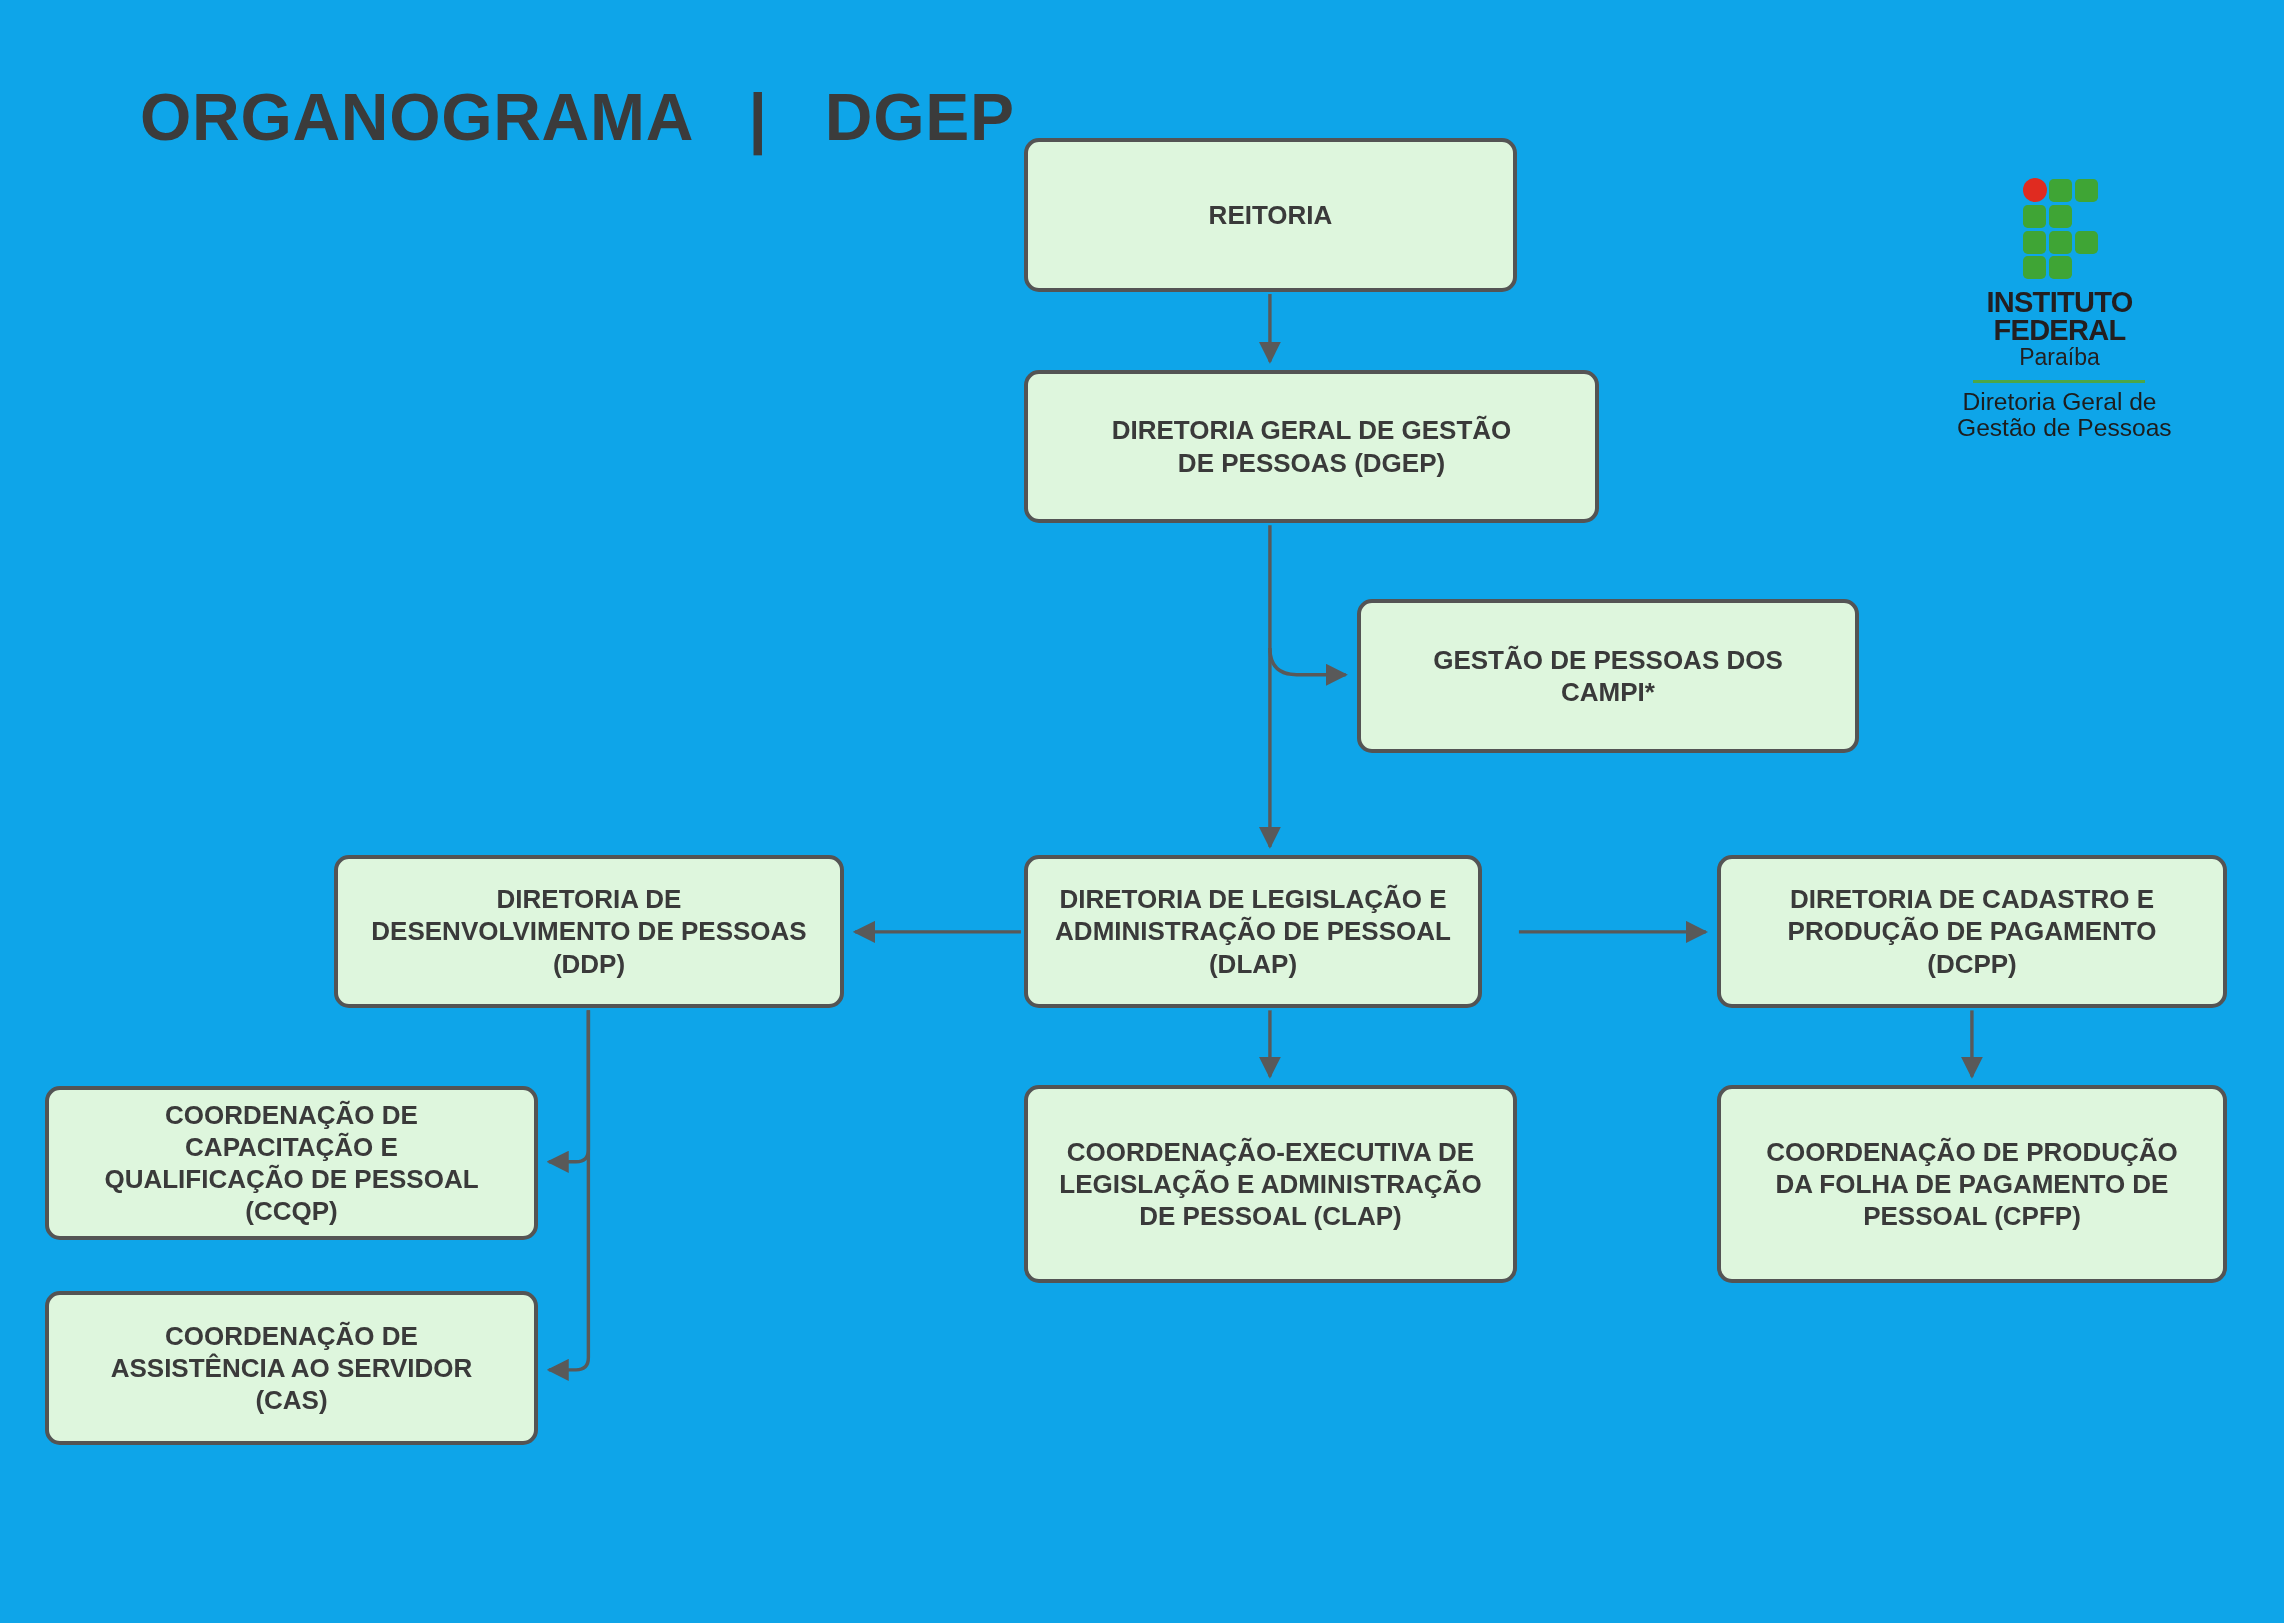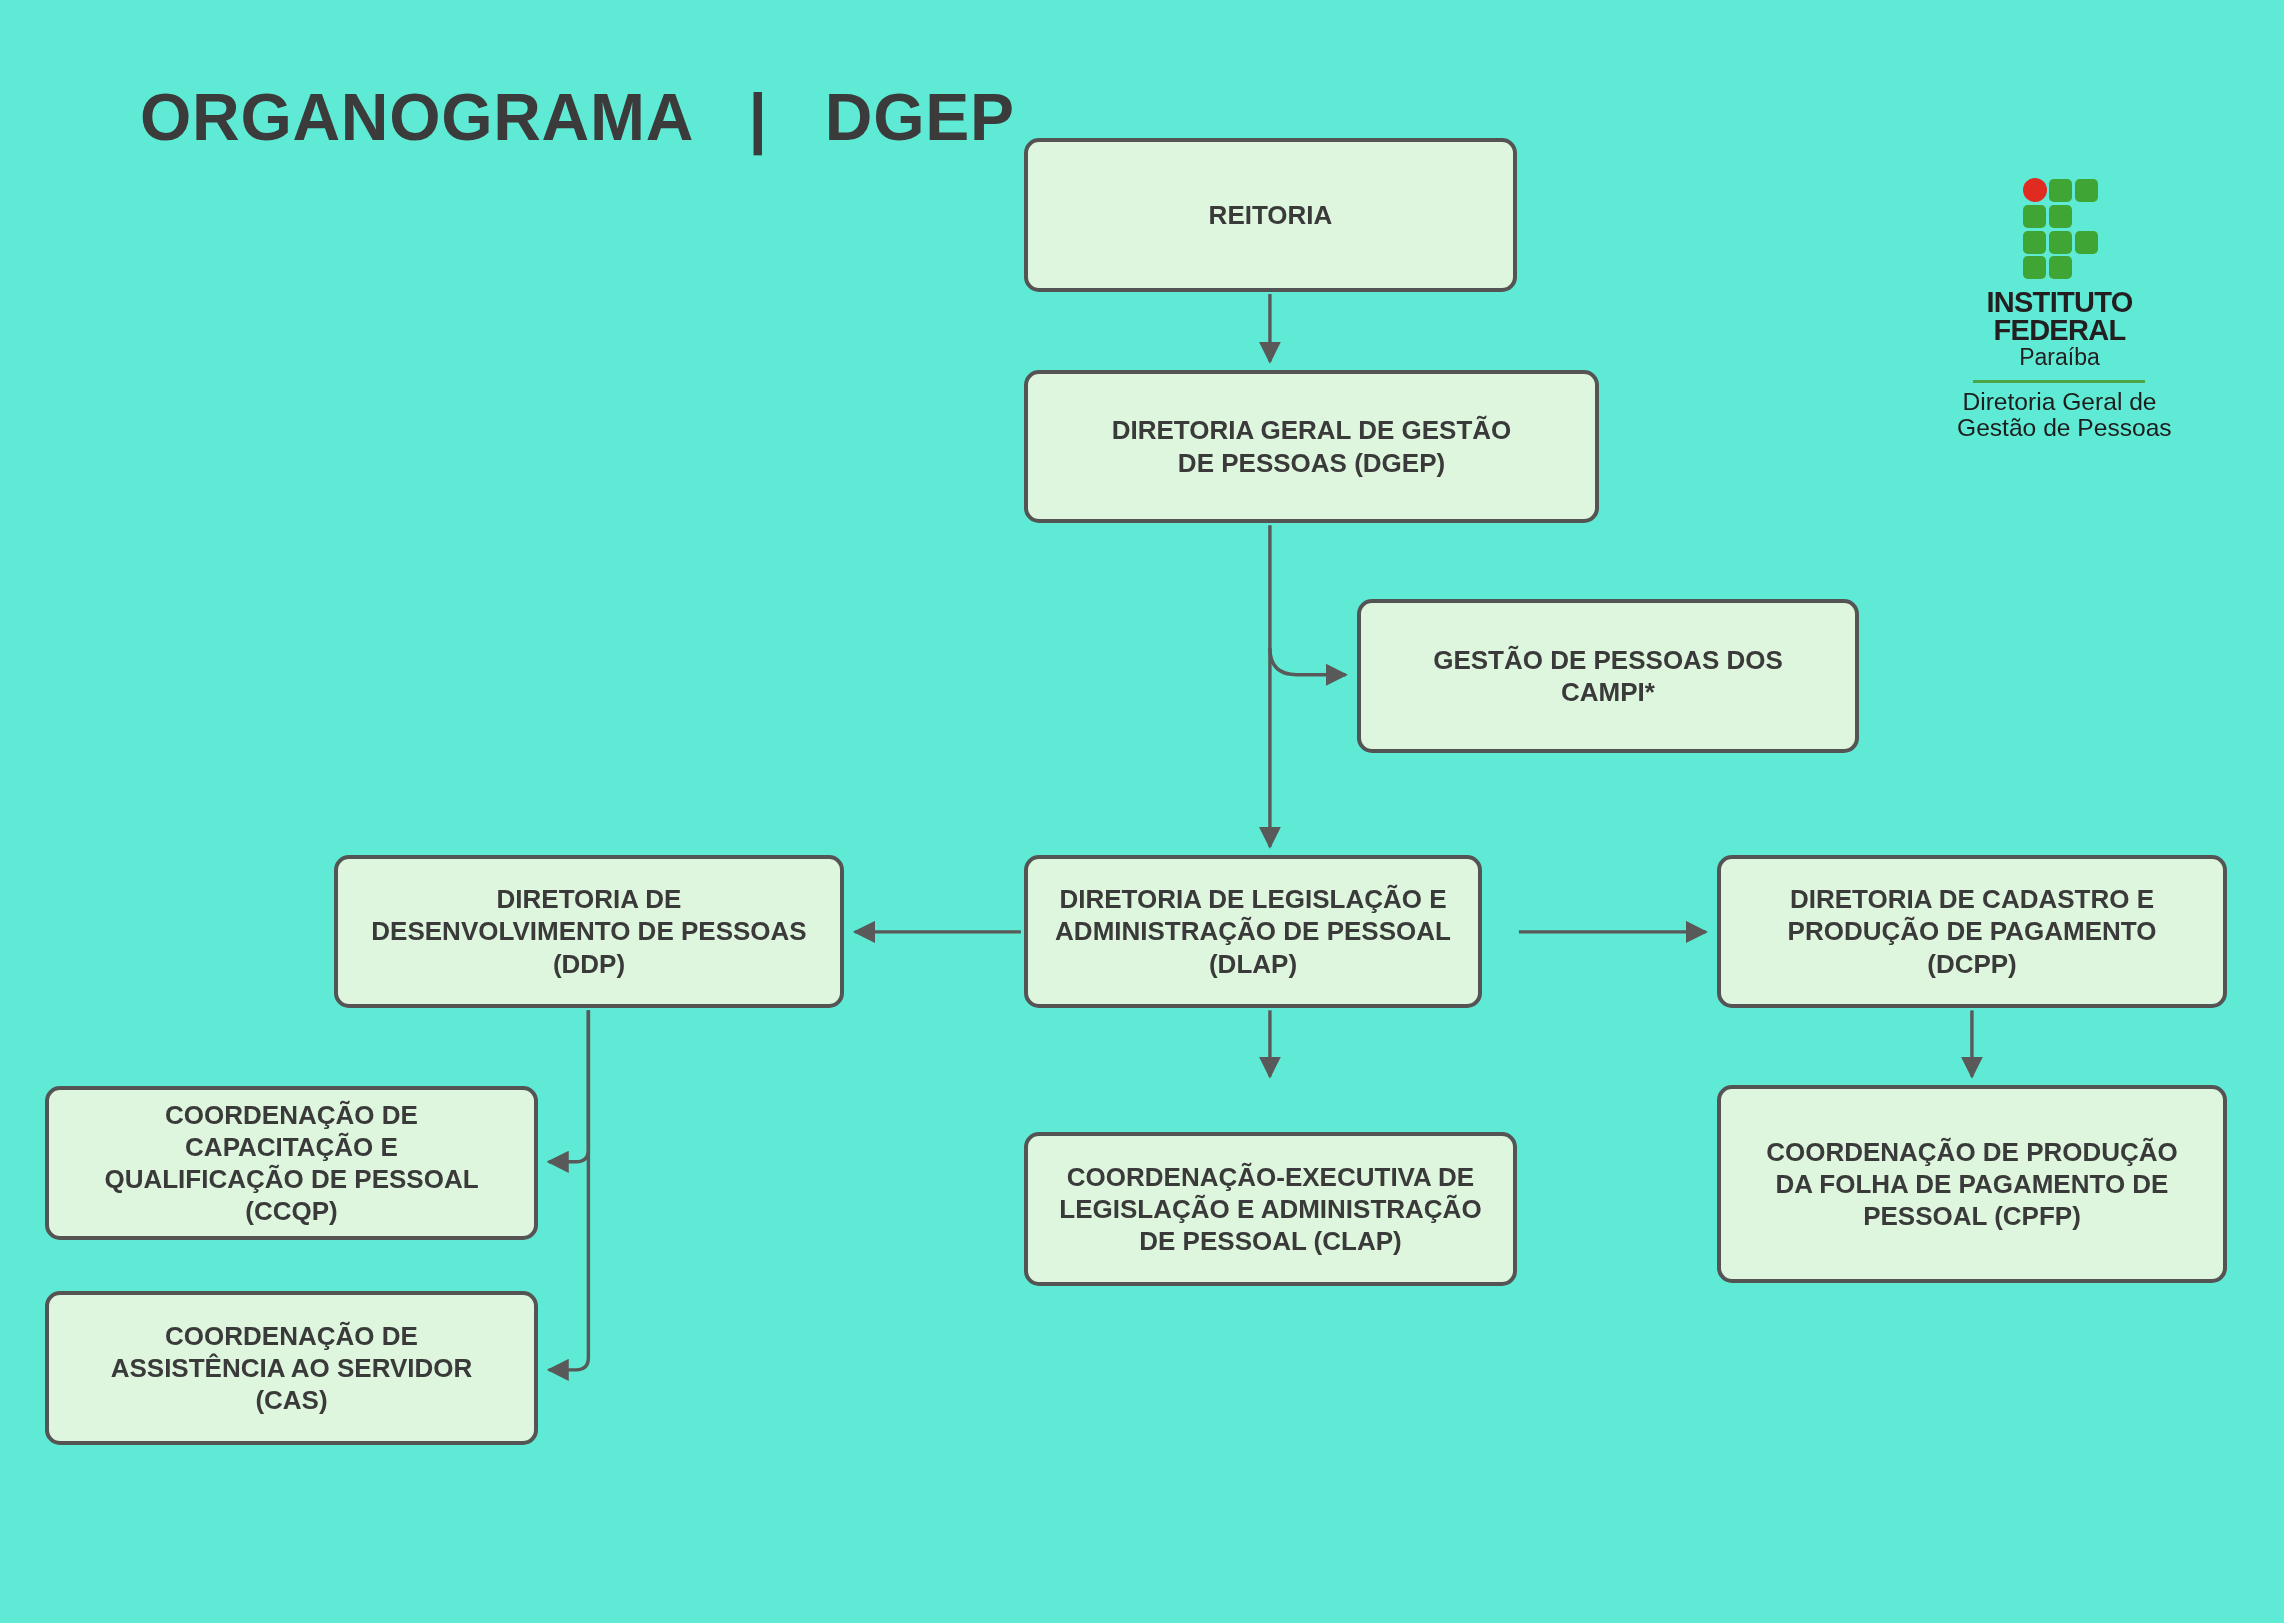--- a/index.html
+++ b/index.html
@@ -1,16 +1,16 @@
 <!DOCTYPE html>
 <html style="font-size:11px"><head>
 <meta charset="utf-8">
 <style>
   html,body{margin:0;padding:0;background:#ffffff;}
-  #canvas{position:relative;width:2284px;height:1623px;background:#5eead4;overflow:hidden;
+  #canvas{position:relative;width:2284px;height:1623px;background:#0ea5e9;overflow:hidden;
           font-family:"Liberation Sans",sans-serif;}
   
   #page-title{position:absolute;left:140px;top:81px;margin:0;
               font:bold 66px/1.1 "Liberation Sans",sans-serif;color:#3b3b3b;
               letter-spacing:0.7px;word-spacing:38px;white-space:nowrap;}
   
   #edges{position:absolute;left:0;top:0;width:2284px;height:1623px;z-index:1;}
   
   .node{position:absolute;z-index:2;box-sizing:border-box;
         background:#def6dd;border:4.1px solid #545454;border-radius:15px;
@@ -19,21 +19,21 @@
         font:bold 26px/1.24 "Liberation Sans",sans-serif;color:#3a3a3a;
         white-space:pre-line;}
   #node-reitoria{left:1024px;top:138px;width:493px;height:154px;}
   #node-dgep    {left:1024px;top:370px;width:575px;height:153px;}
   #node-campi   {left:1357px;top:599px;width:502px;height:154px;}
   #node-ddp     {left:334px; top:855px;width:510px;height:153px;}
   #node-dlap    {left:1024px;top:855px;width:458px;height:153px;}
   #node-dcpp    {left:1717px;top:855px;width:510px;height:153px;}
   #node-ccqp    {left:45px;  top:1086px;width:493px;height:154px;}
   #node-cas     {left:45px;  top:1291px;width:493px;height:154px;}
-  #node-clap    {left:1024px;top:1132px;width:493px;height:154px;}
+  #node-clap    {left:1024px;top:1085px;width:493px;height:198px;}
   #node-cpfp    {left:1717px;top:1085px;width:510px;height:198px;}
   
   #logo{position:absolute;left:1957px;top:177px;width:205px;z-index:2;}
   #logo-grid{position:absolute;left:66px;top:1.4px;width:75px;height:101px;}
   .lg-sq{position:absolute;width:22.5px;height:22.5px;background:#3fa535;border-radius:4.8px;}
   .lg-dot{position:absolute;width:24px;height:24px;background:#e02b20;border-radius:50%;}
   .logo-line{position:absolute;left:0;width:205px;text-align:center;color:#231f20;white-space:nowrap;}
   #logo-inst {top:111px;font:bold 29px/1 "Liberation Sans",sans-serif;letter-spacing:-0.7px;}
   #logo-fed  {top:139px;font:bold 29px/1 "Liberation Sans",sans-serif;letter-spacing:-0.7px;}
   #logo-state{top:169px;font:400 23px/1 "Liberation Sans",sans-serif;}

